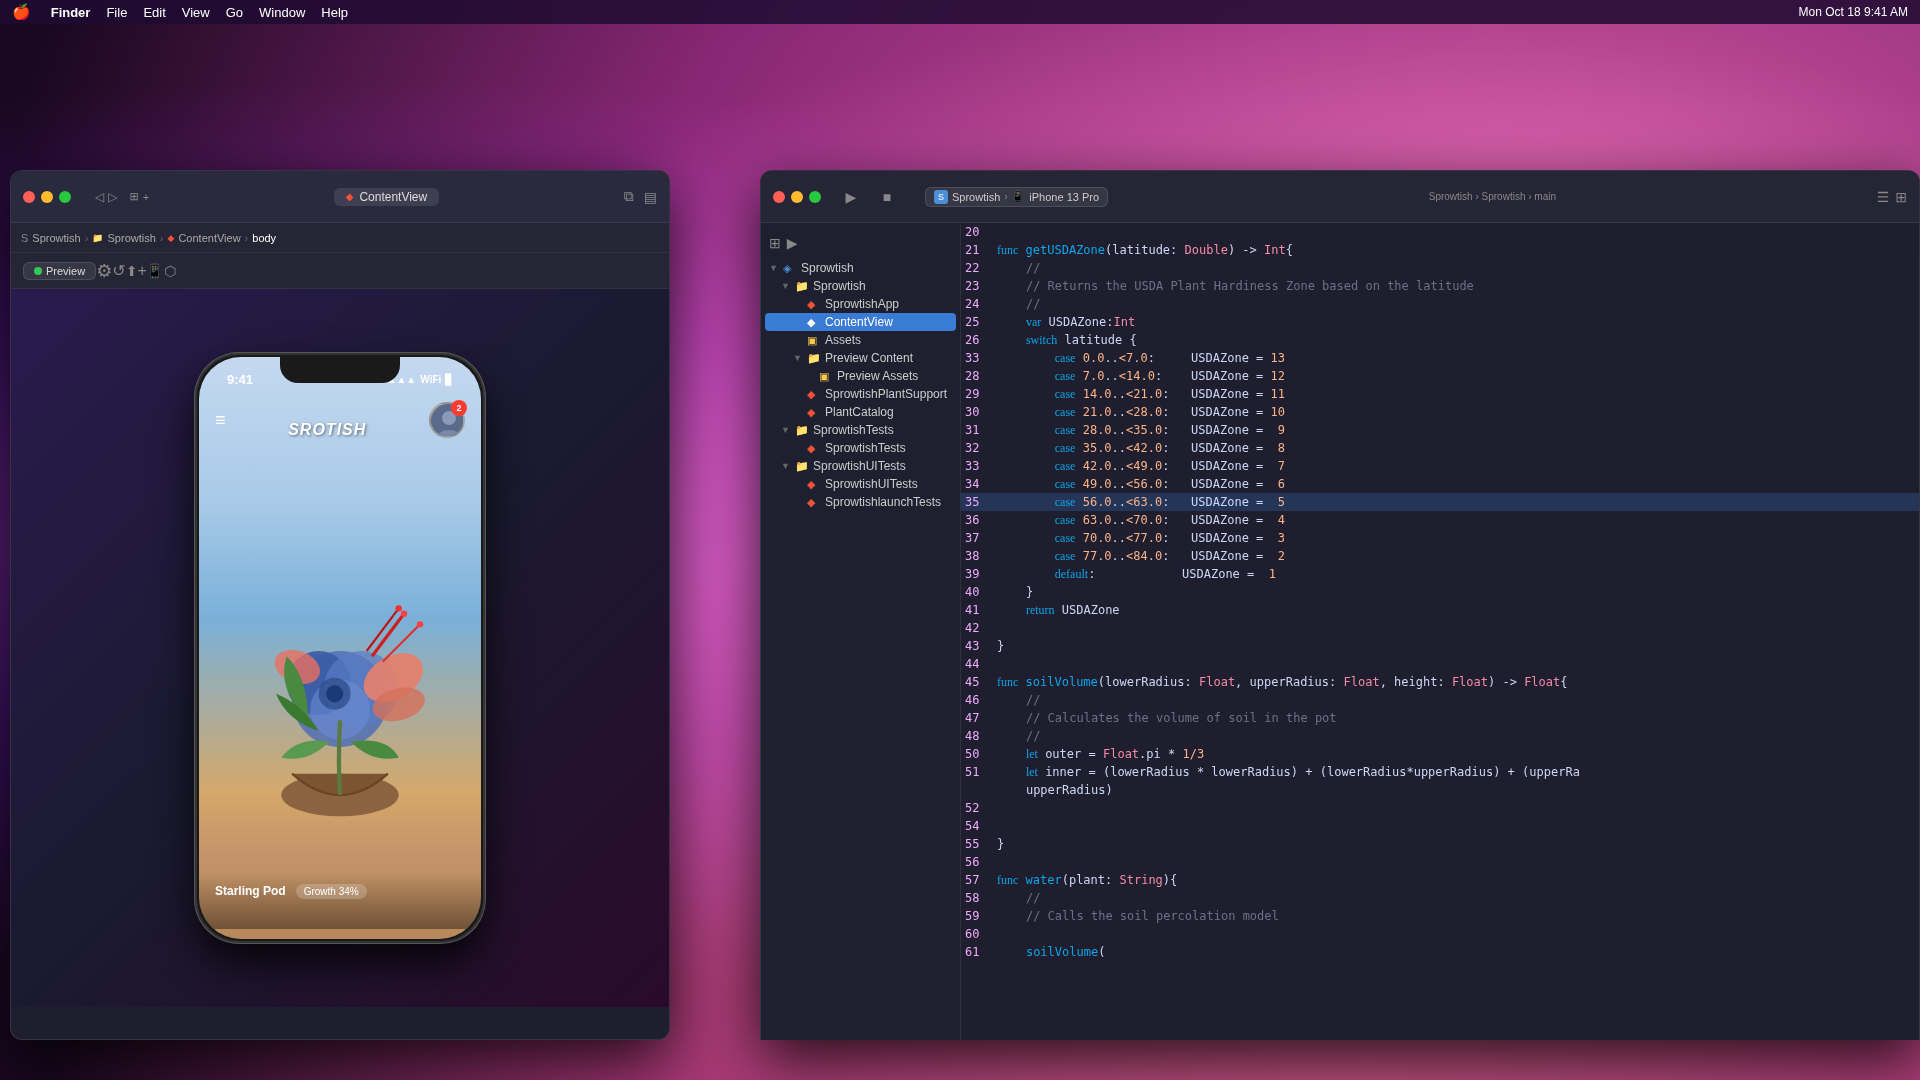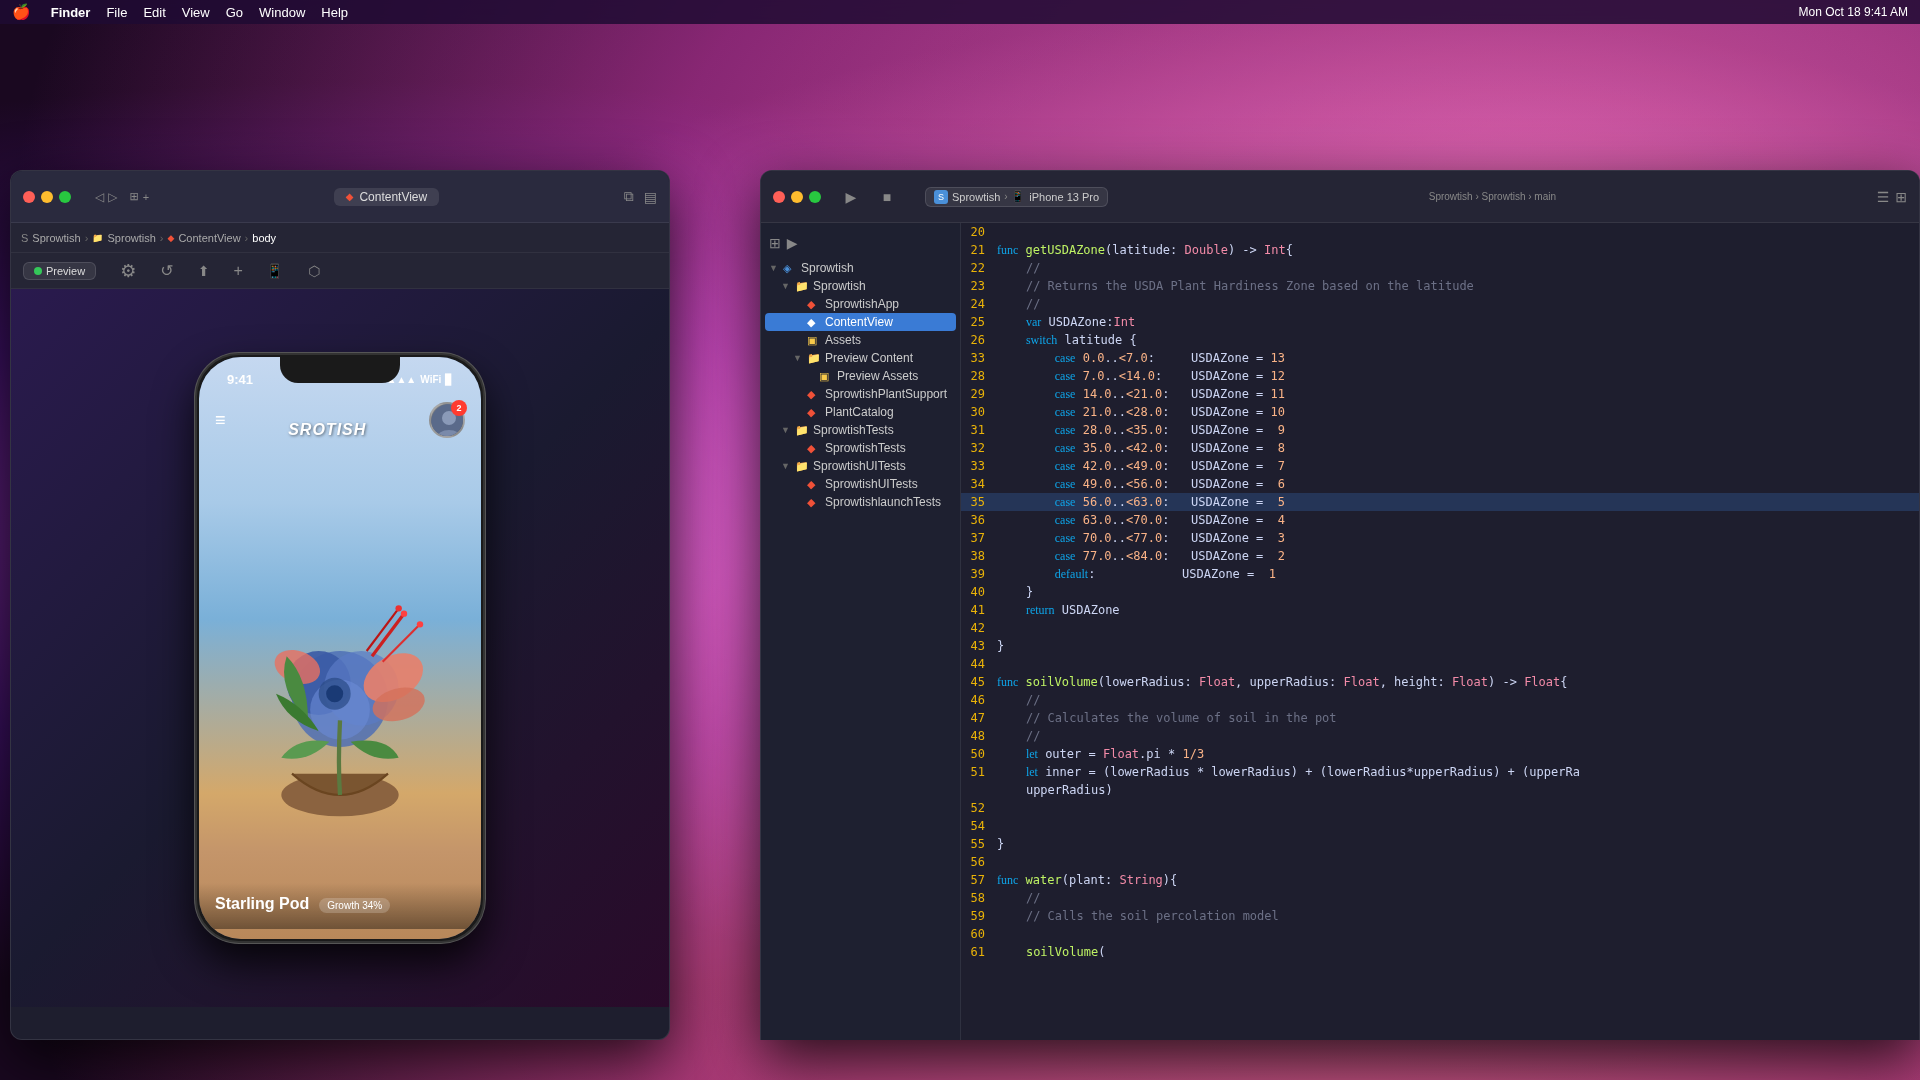--- a/index.html
+++ b/index.html
@@ -127,21 +127,21 @@
     }
     .breadcrumb-sep { color: #666; }
     .breadcrumb-item.active { color: #fff; }
 
     .preview-toolbar {
       height: 36px;
       background: #252535;
       display: flex;
       align-items: center;
       padding: 0 12px;
-      gap: 24px;
+      gap: 0;
       border-bottom: 1px solid rgba(255,255,255,0.06);
     }
     .preview-btn {
       background: rgba(255,255,255,0.08);
       border: 1px solid rgba(255,255,255,0.12);
       border-radius: 6px;
       padding: 2px 10px;
       font-size: 11px;
       color: #ddd;
       cursor: pointer;
@@ -298,23 +298,23 @@
       position: absolute;
       bottom: 10px;
       left: 0;
       right: 0;
       padding: 12px 16px;
       background: linear-gradient(0deg, rgba(0,0,0,0.4) 0%, transparent 100%);
     }
 
     .plant-name {
       color: #fff;
-      font-size: 16px;
+      font-size: 12px;
       font-weight: 700;
-      margin-bottom: 4px;
+      margin-bottom: 19px;
     }
 
     .growth-badge {
       background: rgba(255,255,255,0.2);
       border-radius: 20px;
       padding: 2px 8px;
       font-size: 10px;
       color: #fff;
       display: inline-block;
     }
@@ -439,36 +439,35 @@
       padding: 0;
     }
 
     .code-line {
       display: flex;
       padding: 0 0 0 4px;
     }
 
     .line-num {
       width: 32px;
-      text-align: right;
-      color: #eab308;
+      color: #f0abfc;
       padding-right: 12px;
       user-select: none;
       flex-shrink: 0;
     }
 
     .line-content {
       flex: 1;
       white-space: pre;
       padding-right: 16px;
     }
 
     
     .kw { color: #0ea5e9; font-family: Liberation Serif, serif; }       
-    .fn { color: #bef264; }      
+    .fn { color: #0ea5e9; }      
     .num { color: #fab387; }      
     .cm { color: #6c7086; }       
     .type { color: #f38ba8; }     
     .param { color: #cdd6f4; }       
 
     
     .run-button {
       width: 28px;
       height: 22px;
       background: none;

